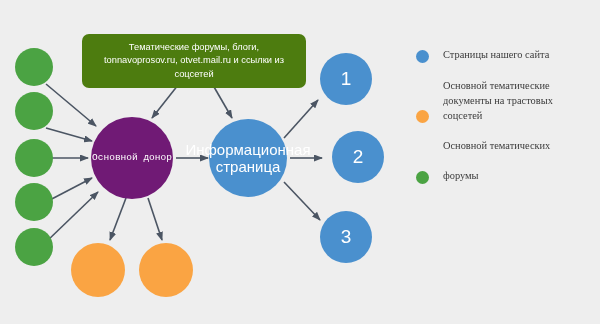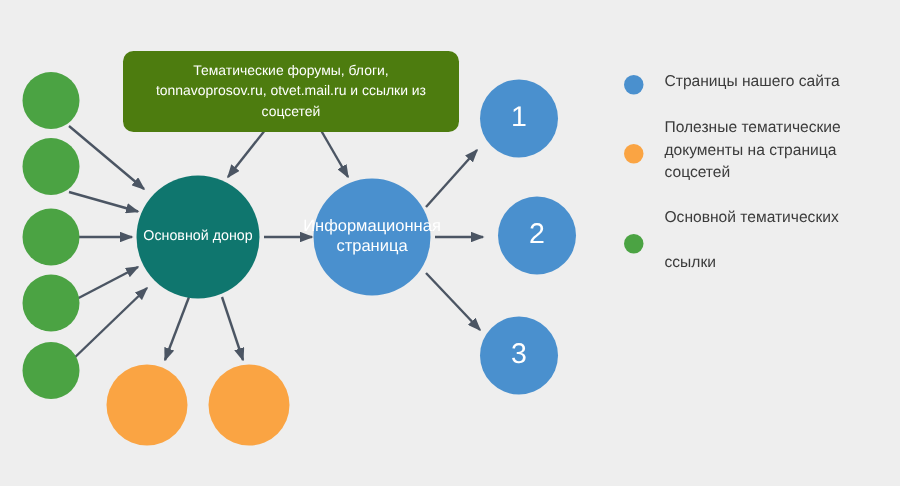--- a/index.html
+++ b/index.html
@@ -46,32 +46,33 @@
     background: #4BA343;
   }
   .orange-node {
     width: 54px;
     height: 54px;
     background: #FAA443;
   }
   .donor-node {
     width: 82px;
     height: 82px;
-    background: #0f766e;
+    background: #701a75;
+    font-family: Liberation Mono, monospace;
   }
   .donor-node .node-label {
     font-size: 9.5px;
   }
   .info-node {
     width: 78px;
     height: 78px;
     background: #4A90CE;
   }
   .info-node .node-label {
-    font-size: 11px;
+    font-size: 15px;
   }
   .num-node {
     width: 52px;
     height: 52px;
     background: #4A90CE;
   }
   .num-node .node-label {
     font-size: 19px;
   }
   #source-banner {
@@ -89,22 +90,23 @@
     text-align: center;
   }
   #legend {
     position: absolute;
     left: 416px;
     top: 48px;
     width: 180px;
   }
   .legend-row {
     display: flex;
-    align-items: center;
+    align-items: flex-end;
     margin-bottom: 16px;
+    font-family: Liberation Serif, serif;
   }
   .legend-dot {
     width: 13px;
     height: 13px;
     border-radius: 50%;
     flex: 0 0 13px;
     margin-top: 2px;
   }
   .legend-text {
     margin-left: 14px;
@@ -191,30 +193,30 @@
     <div class="legend-row">
       <span class="legend-dot" style="background:#4A90CE;"></span>
       <span class="legend-text">
         <span>Страницы нашего сайта</span><br>
       </span>
     </div>
 
     <div class="legend-row">
       <span class="legend-dot" style="background:#FAA443;"></span>
       <span class="legend-text">
-        <span>Полезные тематические</span><br>
-        <span>документы на страница</span><br>
+        <span>Основной тематические</span><br>
+        <span>документы на трастовых</span><br>
         <span>соцсетей</span>
       </span>
     </div>
 
     <div class="legend-row">
       <span class="legend-dot" style="background:#4BA343;"></span>
       <span class="legend-text">
         <span>Основной тематических</span><br>
         <br>
-        <span>ссылки</span>
+        <span>форумы</span>
       </span>
     </div>
 
   </div>
 
 </div>
 
 </body></html>

